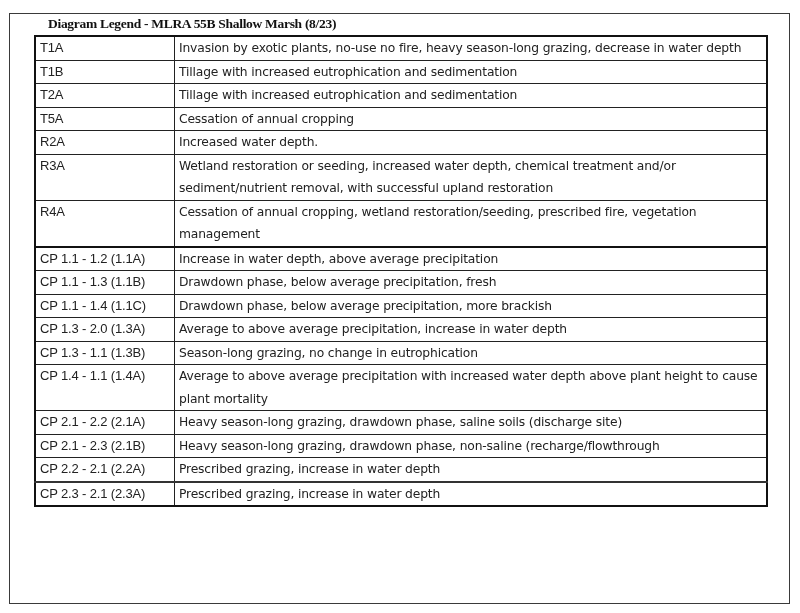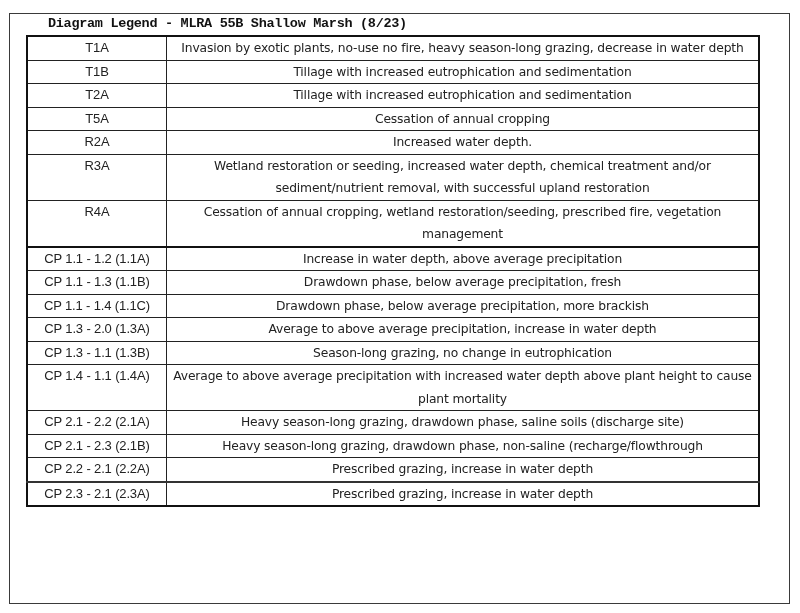--- a/index.html
+++ b/index.html
@@ -21,37 +21,36 @@
       top: 13px;
       width: 781px;
       height: 591px;
       border: 1px solid #3a3a3a;
       box-sizing: border-box;
     }
     .legend-title {
       position: absolute;
       left: 36px;
       top: 16px;
-      font-family: Liberation Mono, monospace;
+      font-family: Liberation Serif, serif;
       font-weight: bold;
       font-size: 13.5px;
       letter-spacing: -0.3px;
       color: #111;
       white-space: nowrap;
       padding-left: 12px;
     }
     table.legend {
       position: absolute;
-      left: 26px;
+      left: 34px;
       top: 35px;
       width: 734px;
       border-collapse: collapse;
       border: 2px solid #111;
       table-layout: fixed;
-      text-align: center;
     }
     table.legend td {
       border: 1px solid #222;
       font-family: "DejaVu Sans", sans-serif;
       font-size: 12.3px;
       line-height: 22.5px;
       padding: 0 4px;
       vertical-align: top;
       color: #222;
       letter-spacing: -0.15px;

